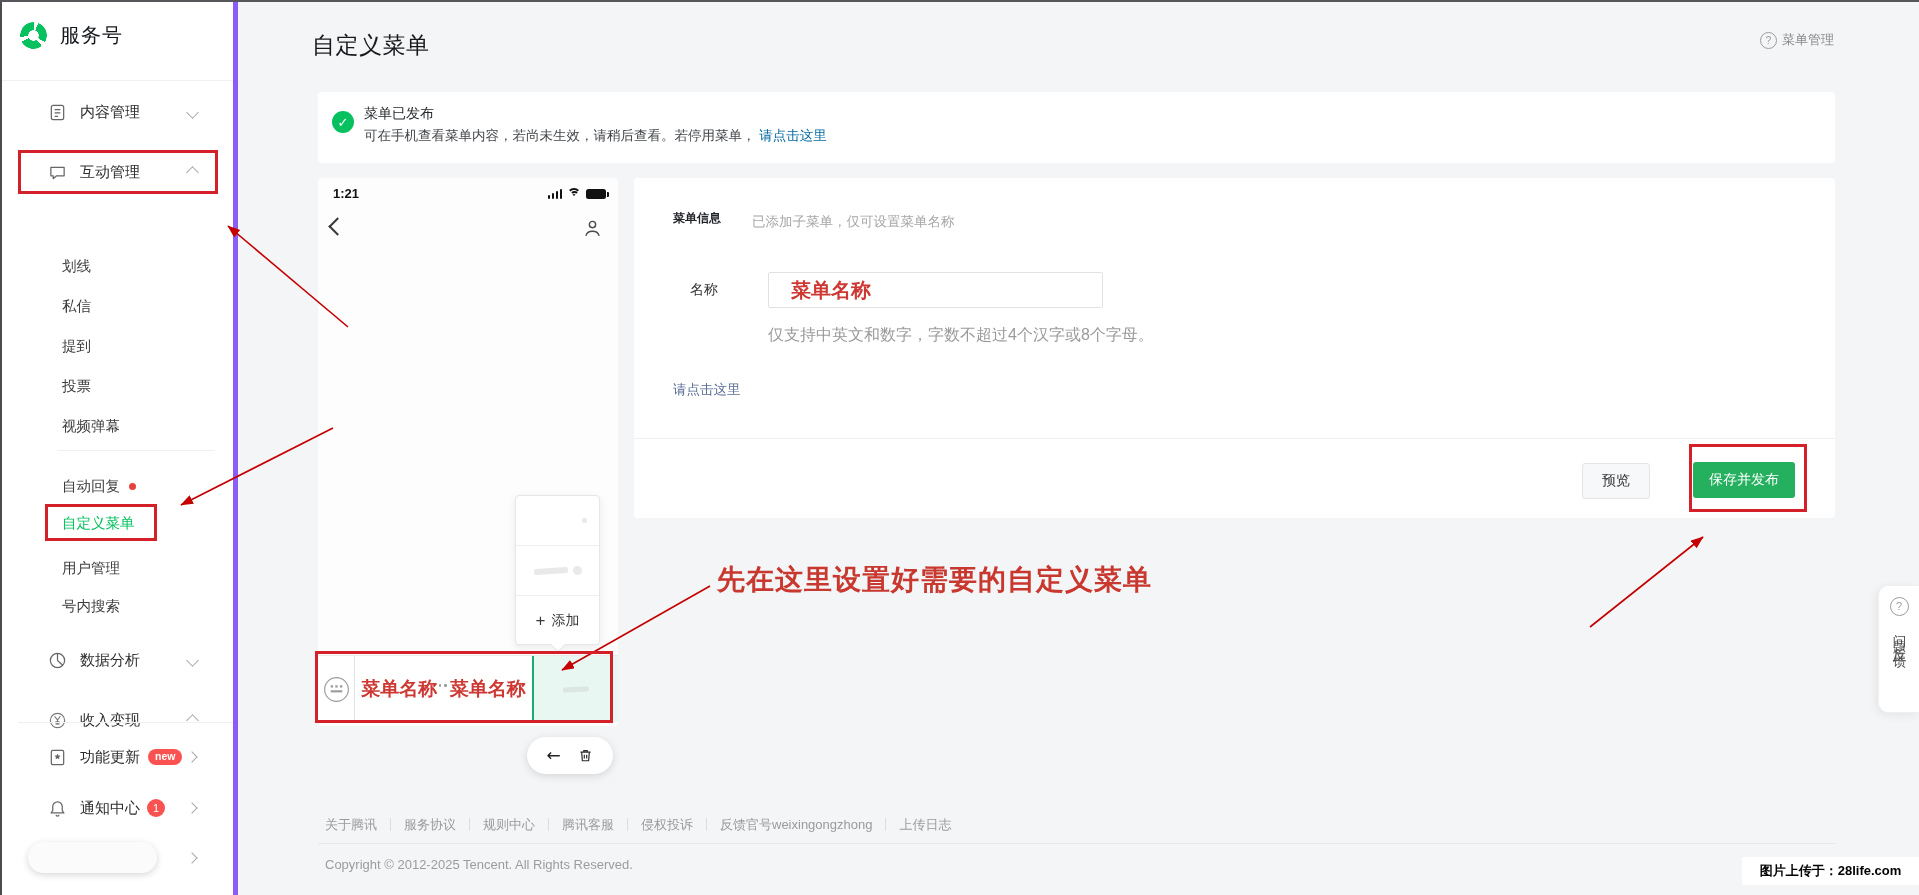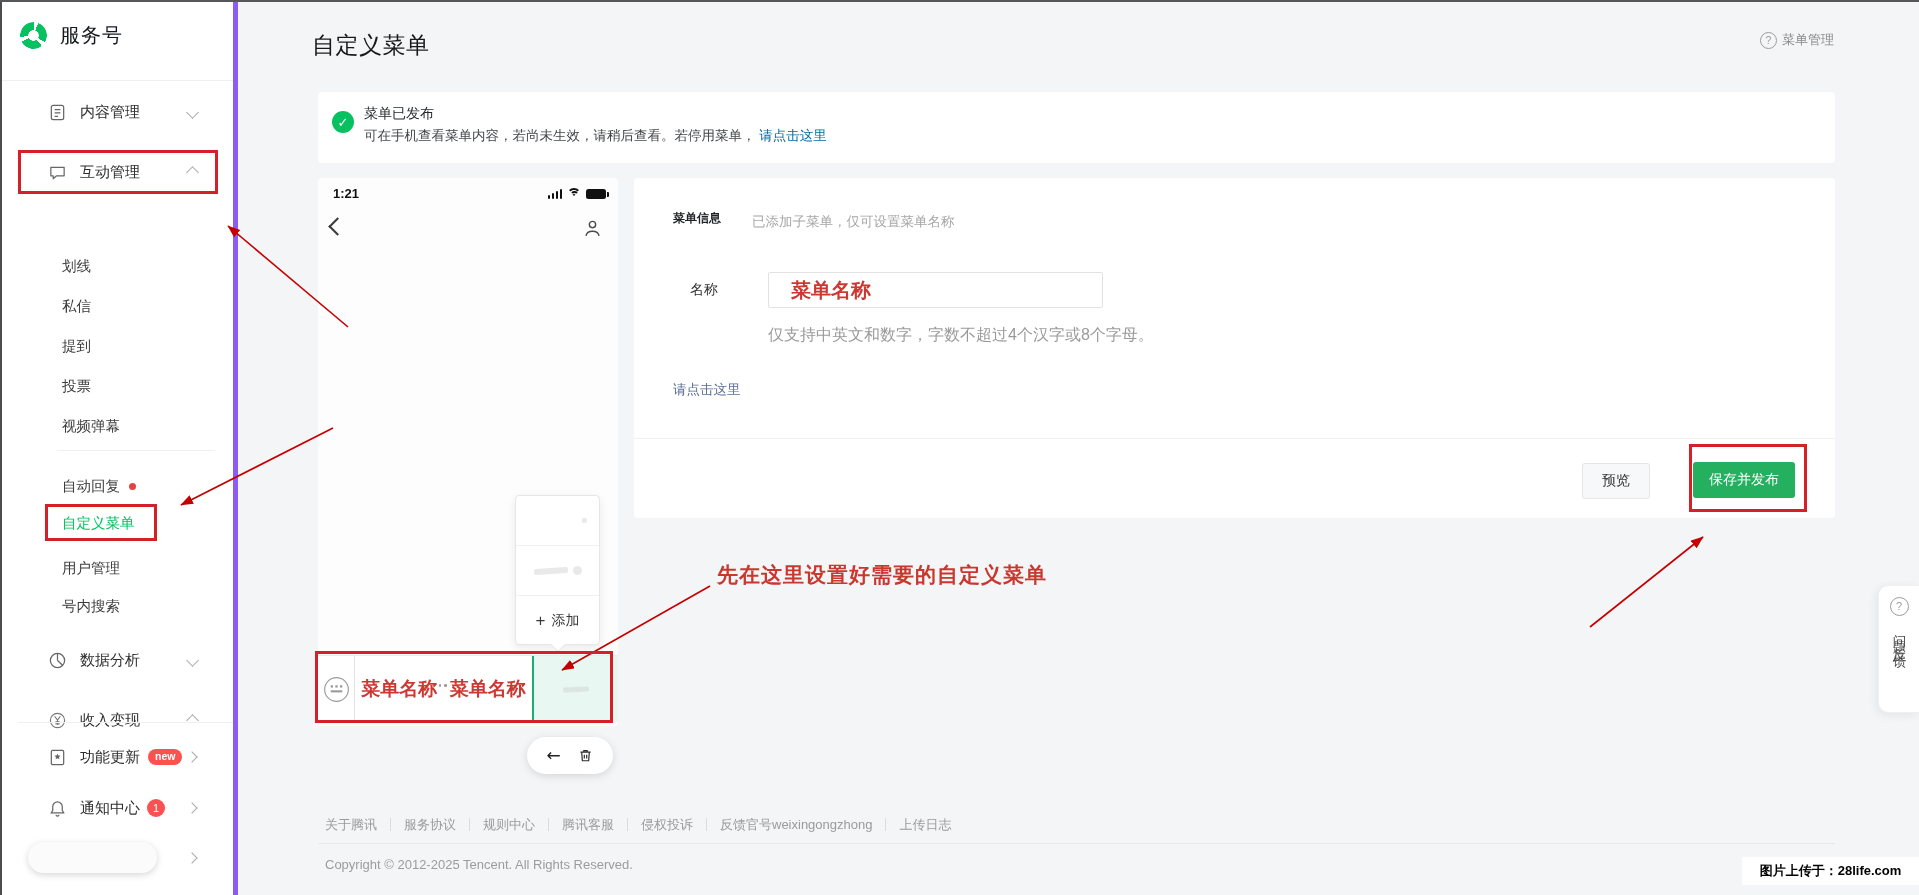--- a/index.html
+++ b/index.html
@@ -88,21 +88,21 @@
   .name-input{position:absolute;left:134px;top:94px;width:335px;height:36px;border:1px solid #e2e2e2;border-radius:2px;box-sizing:border-box;background:#fff;
     font-family:"Liberation Serif","DejaVu Serif",serif;font-weight:bold;font-size:20px;color:#cd3832;padding:0 0 0 22px;outline:none;}
   .name-hint{position:absolute;left:134px;top:147px;font-size:16px;color:#9a9a9a;}
   .delete-link{position:absolute;left:39px;top:203px;font-size:13.5px;color:#5b6e96;cursor:pointer;}
   .form-div{position:absolute;left:0;top:260px;width:1201px;height:1px;background:#f0f0f0;}
   .btn-preview{position:absolute;left:948px;top:285px;width:66px;height:34px;background:#f7f8fa;border:1px solid #e5e5e5;border-radius:3px;font-size:14px;color:#333;display:flex;align-items:center;justify-content:center;cursor:pointer;}
   .btn-save{position:absolute;left:1059px;top:284px;width:102px;height:36px;background:#24b05e;border:none;border-radius:3px;font-size:14px;color:#fff;display:flex;align-items:center;justify-content:center;cursor:pointer;}
 
   
   .redbox{position:absolute;border:3px solid #d32029;box-sizing:border-box;z-index:50;pointer-events:none;}
-  .ann-text{left:717px;top:561px;font-family:"Liberation Serif","DejaVu Serif",serif;font-weight:bold;font-size:21px;color:#c9382f;letter-spacing:1px;z-index:50;}
+  .ann-text{left:717px;top:561px;font-family:"Liberation Serif","DejaVu Serif",serif;font-weight:bold;font-size:28px;color:#c9382f;letter-spacing:1px;z-index:50;}
   #arrows{position:absolute;left:0;top:0;z-index:49;pointer-events:none;}
 
   
   .footer{left:318px;top:818px;width:1517px;}
   .flinks{display:flex;align-items:center;font-size:13px;color:#9b9b9b;}
   .flinks span{cursor:pointer;padding:0 13px;border-right:1px solid #dcdcdc;line-height:13px;}
   .flinks span:first-child{padding-left:7px;}
   .flinks span:last-child{border-right:none;}
   .fdiv{position:absolute;left:0;top:25px;width:1517px;height:1px;background:#e8e8e8;}
   .fcopy{position:absolute;left:7px;top:39px;font-size:13px;color:#9c9c9c;}

